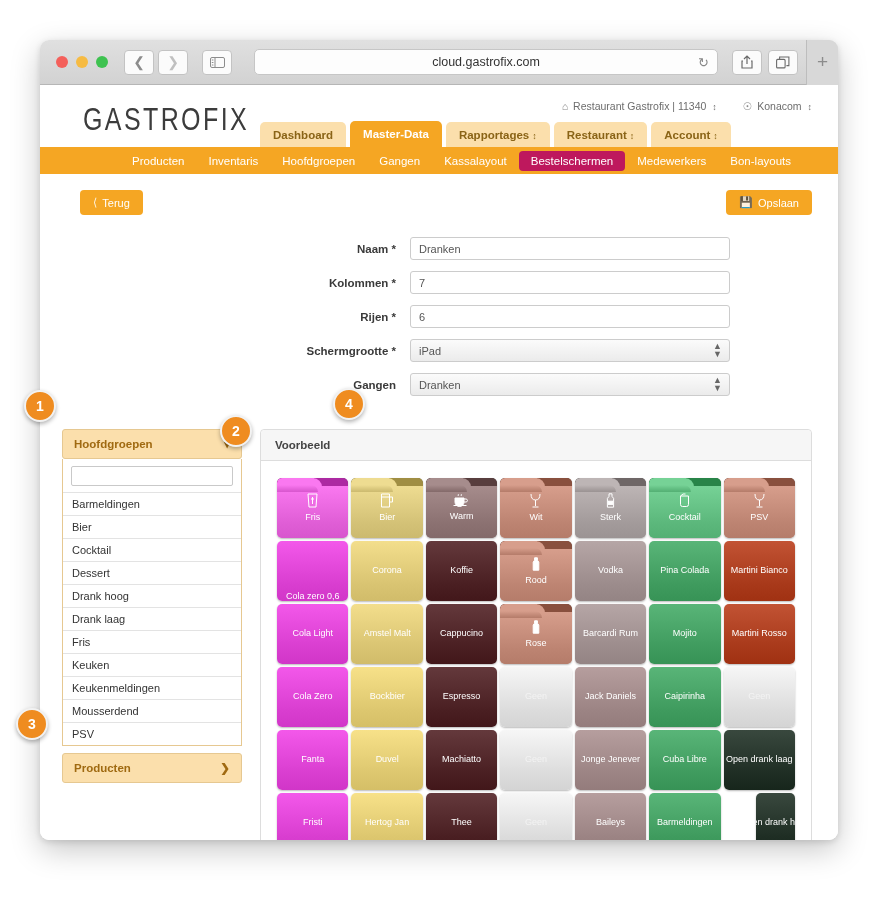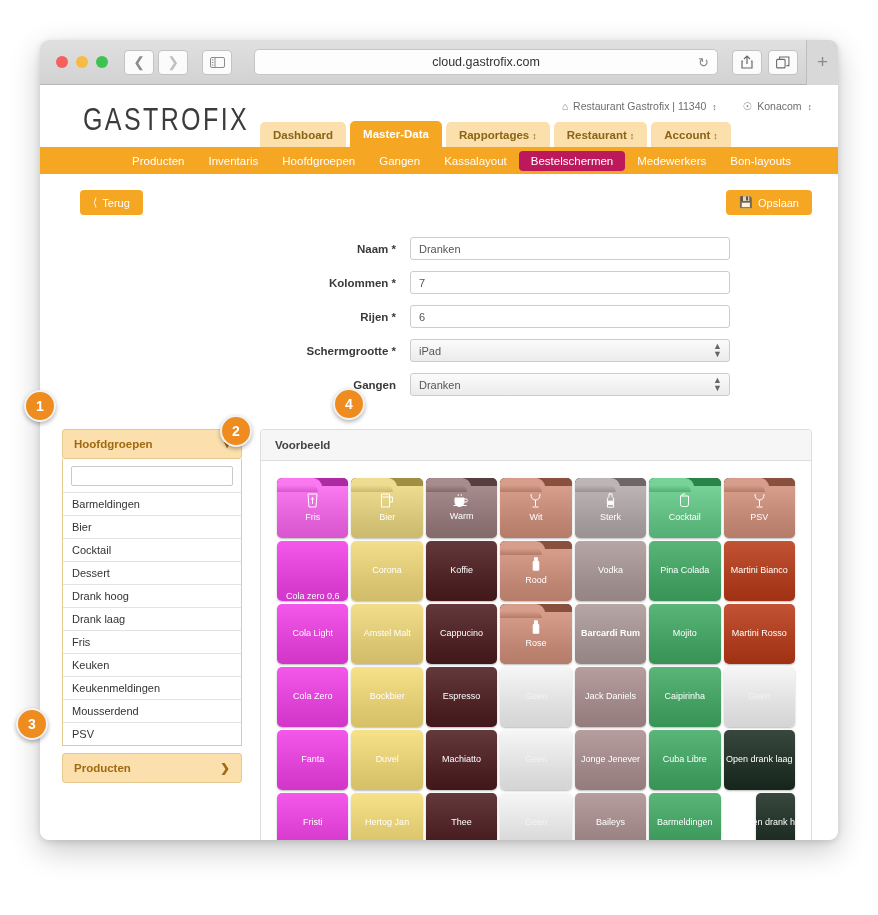--- a/index.html
+++ b/index.html
@@ -578,21 +578,21 @@
                 <div style="position: absolute; left: 0px; top: 0px; width: 52%; height: 9px; z-index: 2; border-top-left-radius: 5px; background: rgb(215, 158, 140);">
                   <div style="position: absolute; right: -8px; top: 0px; width: 9px; height: 9px; background: rgb(215, 158, 140); border-top-right-radius: 9px;"></div>
                 </div>
                 <span class="ico">
                   <svg width="10" height="14" viewBox="0 0 10 14" fill="none" stroke="#fff" stroke-width="1">
                     <path d="M3.6 0.8 h2.8 v2.4 l1.4 1.9 v8.1 h-5.6 v-8.1 l1.4 -1.9 z" fill="#fff"></path>
                   </svg>
                 </span>
                 <span class="lbl">Rose</span>
               </div>
-              <div class="tile" style="background: linear-gradient(rgb(182, 166, 166) 0%, rgb(156, 140, 140) 72%, rgb(148, 132, 132) 100%); font-weight: bold;">
+              <div class="tile" style="background: linear-gradient(rgb(182, 166, 166) 0%, rgb(156, 140, 140) 72%, rgb(148, 132, 132) 100%);">
                 <span class="lbl">Barcardi Rum</span>
               </div>
               <div class="tile" style="background: linear-gradient(rgb(89, 181, 120) 0%, rgb(63, 155, 94) 72%, rgb(55, 147, 86) 100%);">
                 <span class="lbl">Mojito</span>
               </div>
               <div class="tile" style="background: linear-gradient(rgb(194, 83, 52) 0%, rgb(168, 57, 26) 72%, rgb(160, 49, 18) 100%);">
                 <span class="lbl">Martini Rosso</span>
               </div>
               <div class="tile" style="background: linear-gradient(rgb(243, 88, 234) 0%, rgb(217, 62, 208) 72%, rgb(209, 54, 200) 100%);">
                 <span class="lbl">Cola Zero</span>

